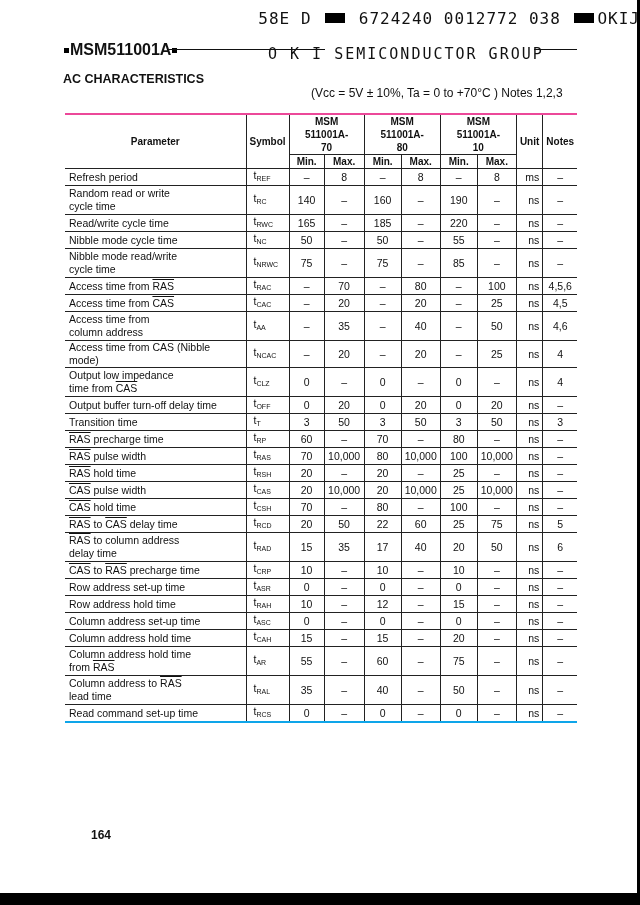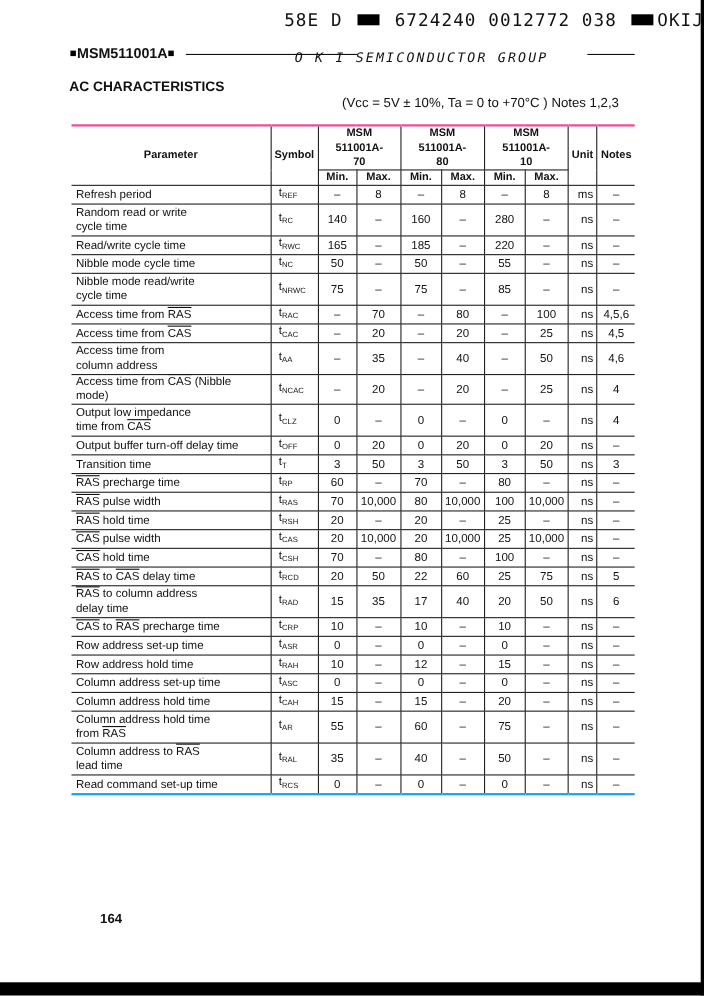--- a/index.html
+++ b/index.html
@@ -11,25 +11,25 @@
   .edge-right { position: absolute; left: 637px; top: 0; width: 3px; height: 905px; background: #000; }
   .edge-bottom { position: absolute; left: 0; top: 893px; width: 640px; height: 12px; background: #000; }
 
   .stamp {
     position: absolute; top: 9px; left: 0; width: 640px; text-align: right;
     font-family: "DejaVu Sans Mono", monospace; font-size: 16px; letter-spacing: 1px; color: #111;
   }
   .stamp .blk { display: inline-block; width: 20px; height: 10px; background: #000; vertical-align: 1px; margin: 0 3px; }
 
   .series-line { position: absolute; top: 41px; left: 63px; width: 520px; height: 20px; }
-  .series-line .part { position: absolute; top: 0; font-size: 13px; font-weight: bold; }
+  .series-line .part { position: absolute; top: 0; font-size: 16px; font-weight: bold; }
   .series-line .rule1 { position: absolute; left: 106px; top: 8px; width: 156px; height: 1px; background: #111; }
   .series-line .group {
     position: absolute; left: 205px; top: 4px; font-family: "DejaVu Sans Mono", monospace;
-    font-size: 12px; letter-spacing: 2px; color: #111; width: 300px; font-style: italic;
+    font-size: 15px; letter-spacing: 2px; color: #111; width: 300px;
   }
   .series-line .rule2 { position: absolute; left: 471px; top: 8px; width: 43px; height: 1px; background: #111; }
   .sq { display: inline-block; width: 5px; height: 5px; background: #000; vertical-align: 2px; margin: 0 1px; }
 
   .section-title { position: absolute; top: 72px; left: 63px; font-size: 12.5px; font-weight: bold; }
   .conditions { position: absolute; top: 86px; left: 311px; font-size: 12px; }
 
   table.ac {
     position: absolute; top: 113px; left: 65px;
     border-collapse: collapse; font-size: 10.5px; table-layout: fixed;
@@ -122,21 +122,21 @@
         <td class="unit">ms</td>
         <td class="num">–</td>
       </tr>
       <tr class="double">
         <td class="param"><span>Random read or write</span><br><span>cycle time</span></td>
         <td class="sym"><span>t</span><span class="sub">RC</span></td>
         <td class="num">140</td>
         <td class="num">–</td>
         <td class="num">160</td>
         <td class="num">–</td>
-        <td class="num">280</td>
+        <td class="num">190</td>
         <td class="num">–</td>
         <td class="unit">ns</td>
         <td class="num">–</td>
       </tr>
       <tr class="single">
         <td class="param"><span>Read/write cycle time</span></td>
         <td class="sym"><span>t</span><span class="sub">RWC</span></td>
         <td class="num">165</td>
         <td class="num">–</td>
         <td class="num">185</td>

